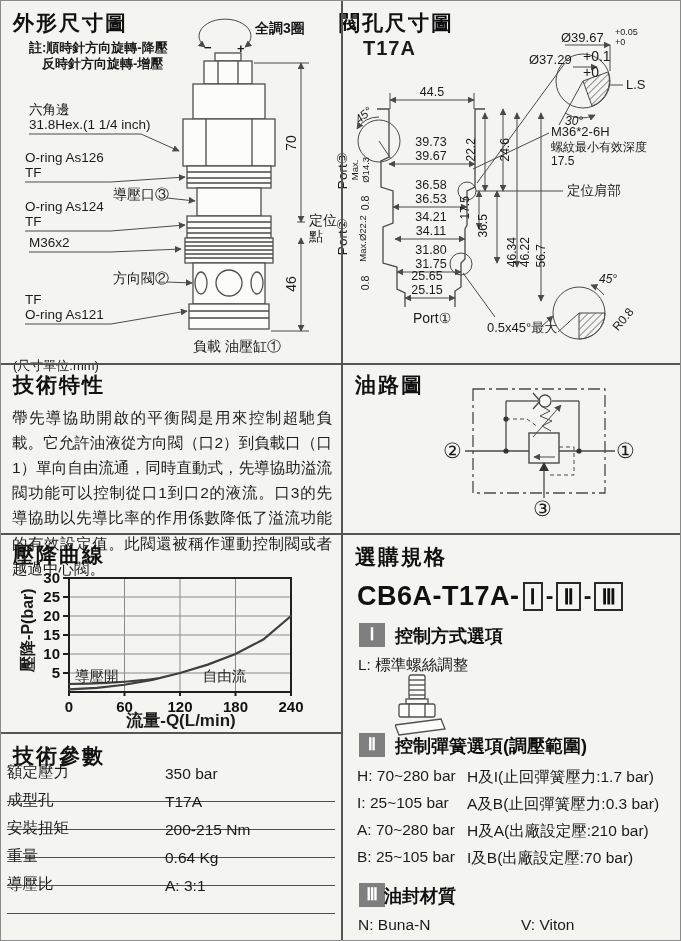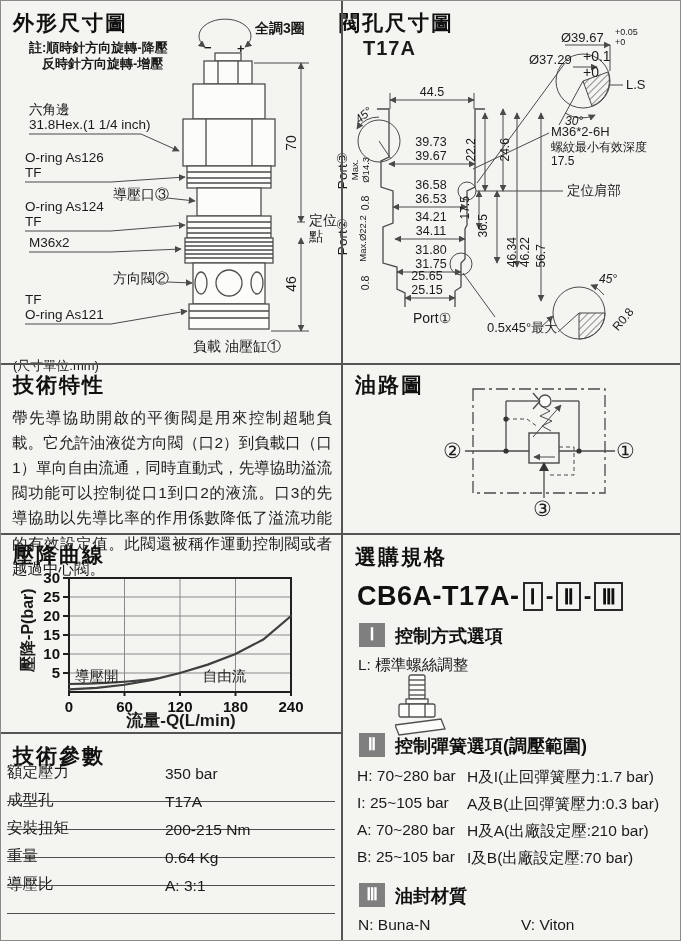--- a/index.html
+++ b/index.html
@@ -339,21 +339,21 @@
     <div class="spring-row-code" style="top:232px;">H: 70~280 bar</div>
     <div class="spring-row-desc" style="top:232px;">H及I(止回彈簧壓力:1.7 bar)</div>
     <div class="spring-row-code" style="top:259px;">I: 25~105 bar</div>
     <div class="spring-row-desc" style="top:259px;">A及B(止回彈簧壓力:0.3 bar)</div>
     <div class="spring-row-code" style="top:286px;">A: 70~280 bar</div>
     <div class="spring-row-desc" style="top:286px;">H及A(出廠設定壓:210 bar)</div>
     <div class="spring-row-code" style="top:313px;">B: 25~105 bar</div>
     <div class="spring-row-desc" style="top:313px;">I及B(出廠設定壓:70 bar)</div>
 
     <div class="badge" style="left:16px;top:348px;">Ⅲ</div>
-    <div class="opt-head" style="left:52px;top:349px;">油封材質</div>
+    <div class="opt-head" style="left:41px;top:349px;">油封材質</div>
     <div class="opt-item" style="left:15px;top:381px;">N:  Buna-N</div>
     <div class="opt-item" style="left:178px;top:381px;">V:  Viton</div>
   </div>
 
   <div class="sec" style="left:0;top:733px;width:340px;height:208px;">
     <div class="sec-title" style="left:12px;top:8px;">技術參數</div>
     <div class="param-table">
       <div class="param-row">
         <span class="param-label">額定壓力</span>
         <span class="param-value">350 bar</span>

